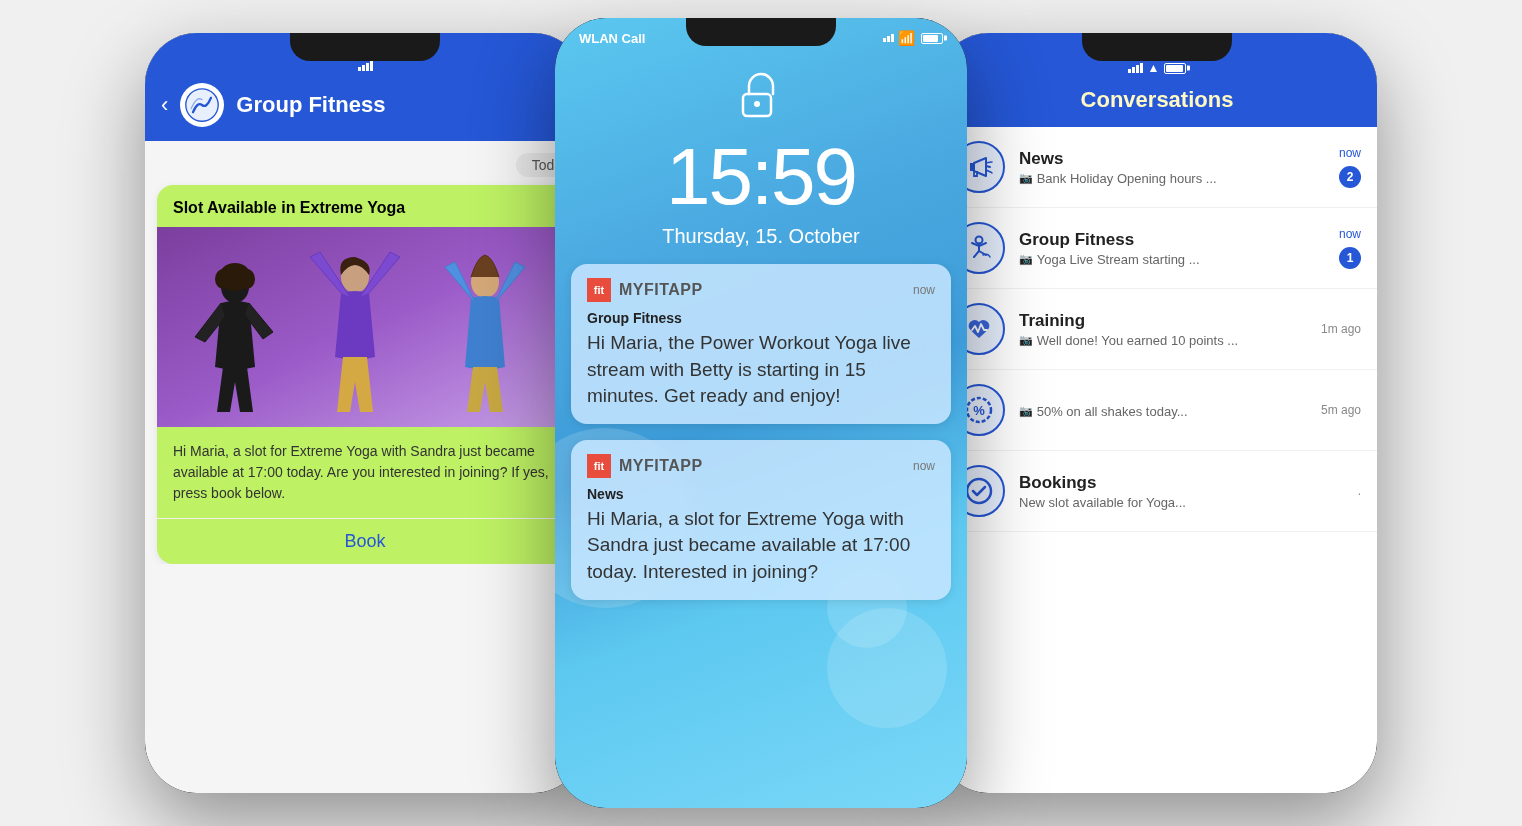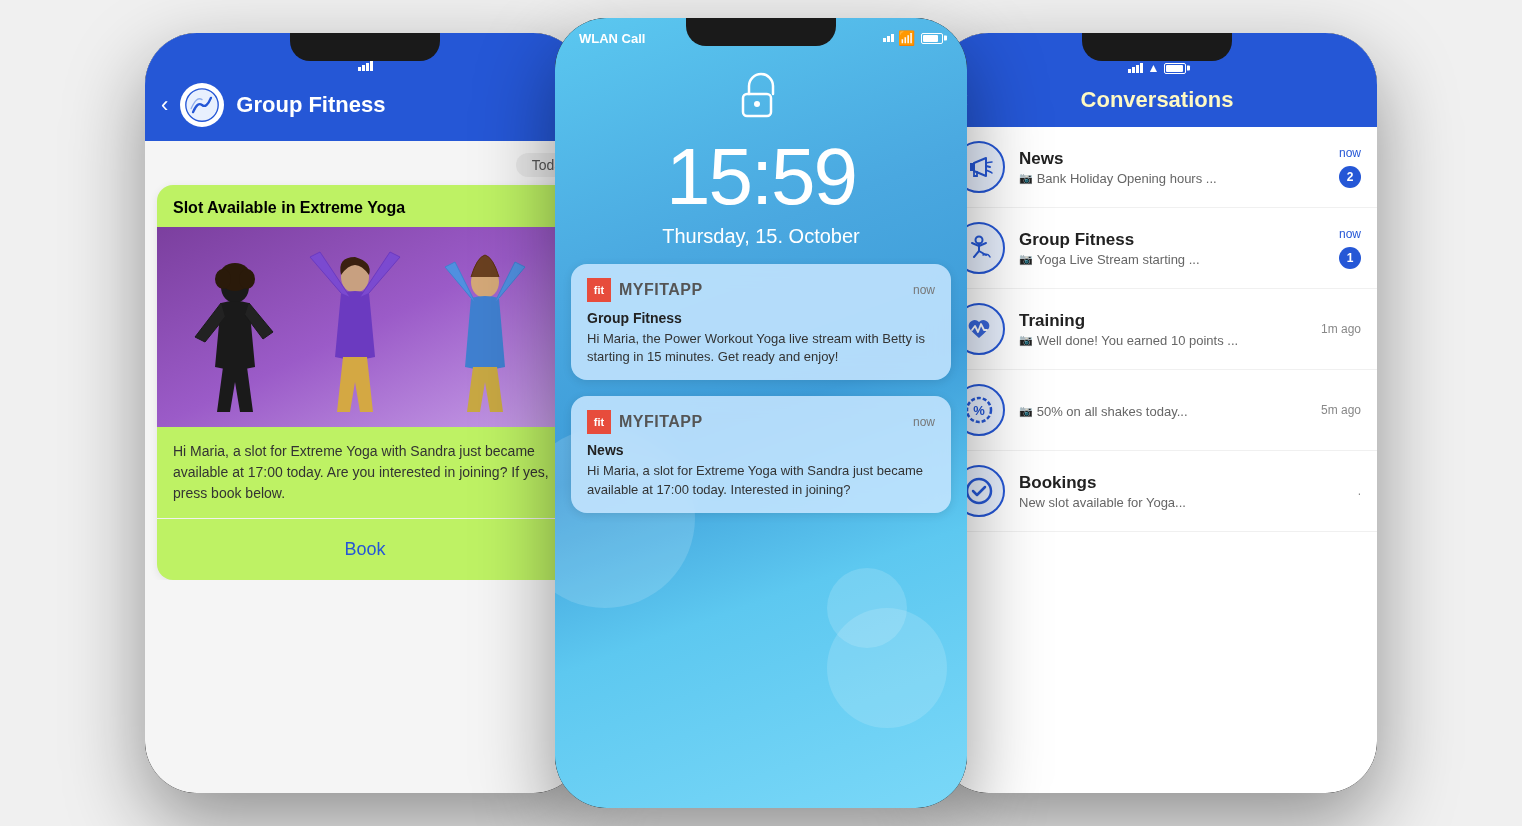--- a/index.html
+++ b/index.html
@@ -139,21 +139,21 @@
     }
     .message-text {
       padding: 14px 16px;
       font-size: 14px;
       line-height: 1.5;
       color: #333;
     }
     .book-link {
       display: block;
       text-align: center;
-      padding: 20px;
+      padding: 12px;
       color: #2557d6;
       font-size: 18px;
       font-weight: 400;
       border-top: 1px solid #f0f0f0;
     }
 
     
     .phone2-screen {
       background: linear-gradient(160deg, #5bc8f0 0%, #4aa8e0 30%, #3d9cd8 50%, #5dc8f0 70%, #7ad8f8 100%);
     }
@@ -221,21 +221,21 @@
       font-size: 12px;
       color: #777;
     }
     .notif-title {
       font-size: 14px;
       font-weight: 700;
       color: #222;
       margin-bottom: 4px;
     }
     .notif-body {
-      font-size: 13px;
+      font-size: 19px;
       color: #333;
       line-height: 1.4;
     }
 
     
     .phone3-screen { background: white; }
     .phone3-header {
       background: #2557d6;
       padding: 8px 16px 14px;
       display: flex;

